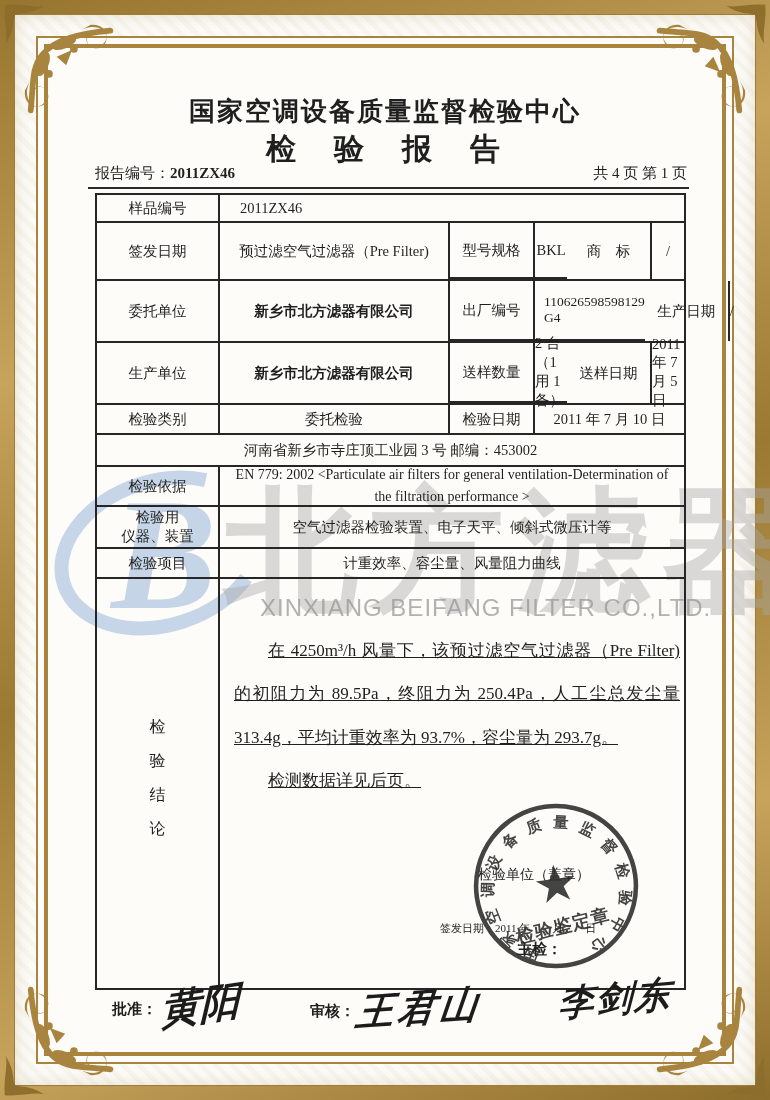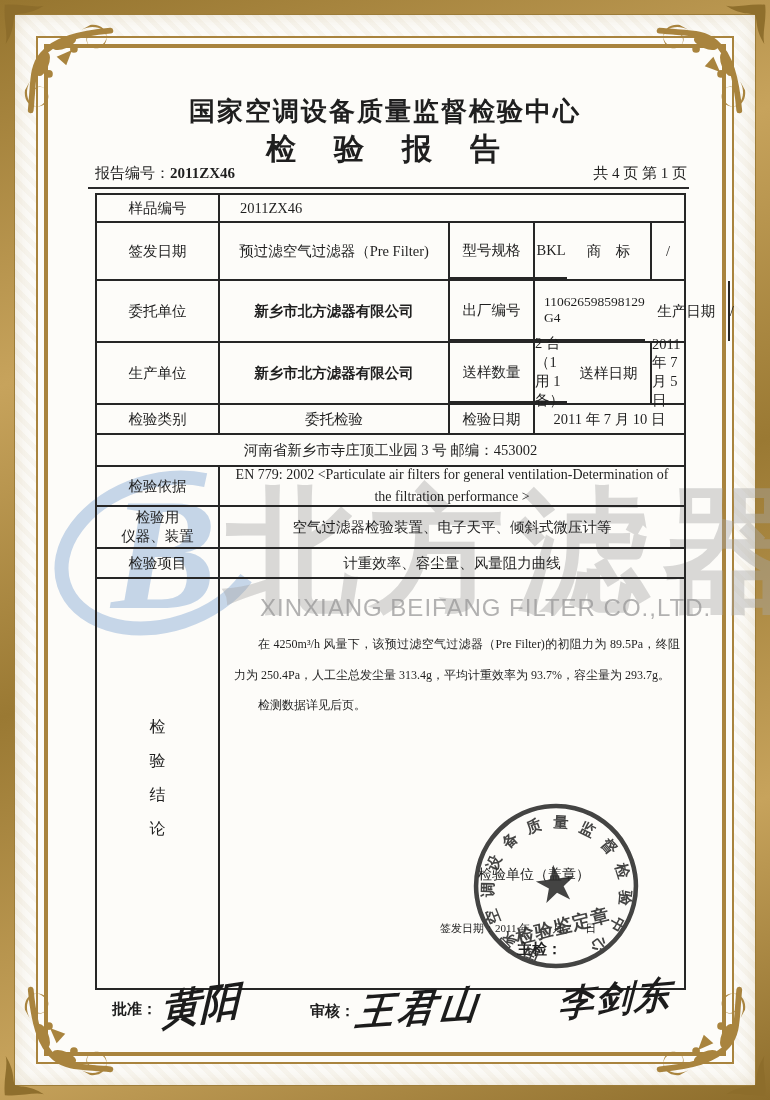--- a/index.html
+++ b/index.html
@@ -62,21 +62,21 @@
   .rl { width:85px; border-right:2px solid #262626; display:flex; align-items:center;
     justify-content:center; flex-shrink:0; }
   .rv { flex:1; display:flex; align-items:center; justify-content:center; }
   .small { font-size:13.5px;padding-left:9px; }
   .basis { line-height:1.55; font-size:14px; padding:15px 8px; }
 
   
   .concl-label { width:123px; border-right:2px solid #262626; display:flex; flex-direction:column;
     align-items:center; padding-top:138px; gap:13px; font-size:16px; flex-shrink:0; }
   .concl-body { flex:1; position:relative; }
-  .concl-text { padding:50px 4px 0 14px; line-height:2.55; text-align:justify; font-size:12px; }
+  .concl-text { padding:50px 4px 0 14px; line-height:2.55; text-align:justify; font-size:17px;text-decoration:underline; }
   .concl-text p { text-indent:2em; }
 
   .unit-seal { position:absolute; left:478px; top:866px; z-index:2; font-size:14px; }
   .issue-date { position:absolute; left:440px; top:901px; z-index:2; font-size:11px;margin-top:20px; }
 
   
   .stamp { position:absolute; left:470px; top:800px; width:172px; height:172px; z-index:4;
     transform:rotate(-8deg); opacity:.88; }
   .stamp-char { font-size:15px; font-weight:bold; fill:#2b2b2b; text-anchor:middle;
     font-family:"Liberation Serif","DejaVu Serif",serif; }

